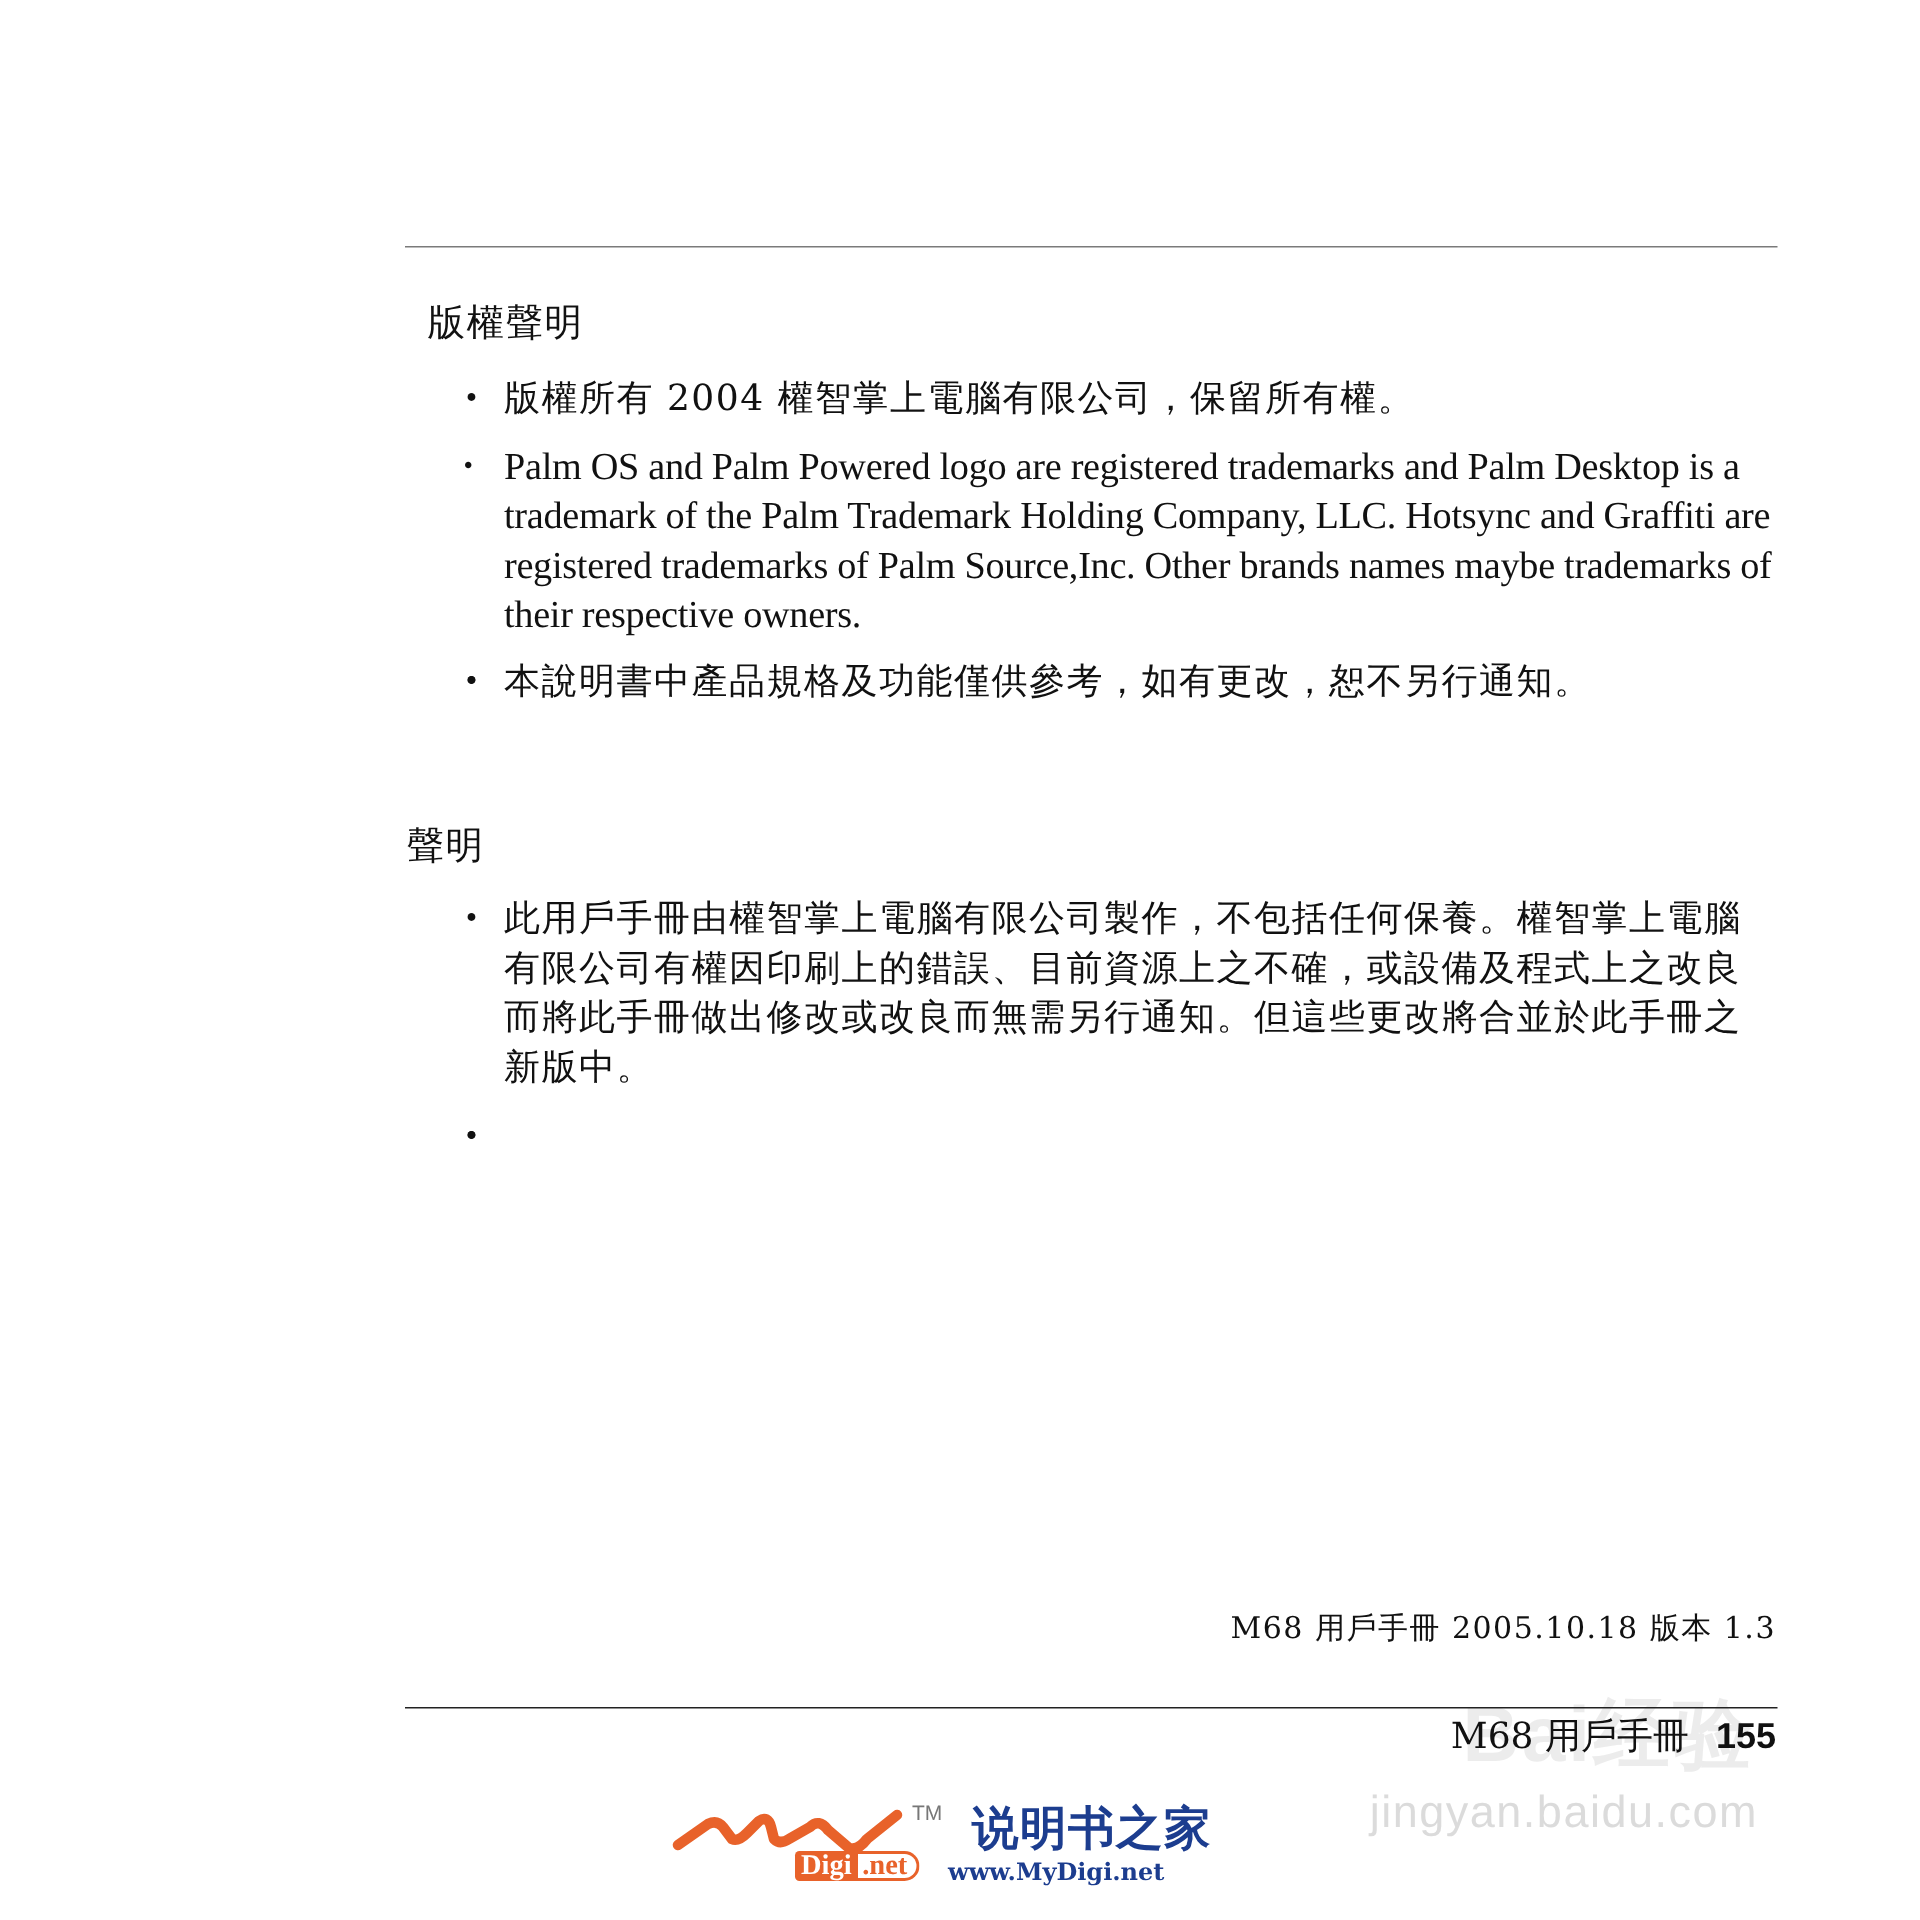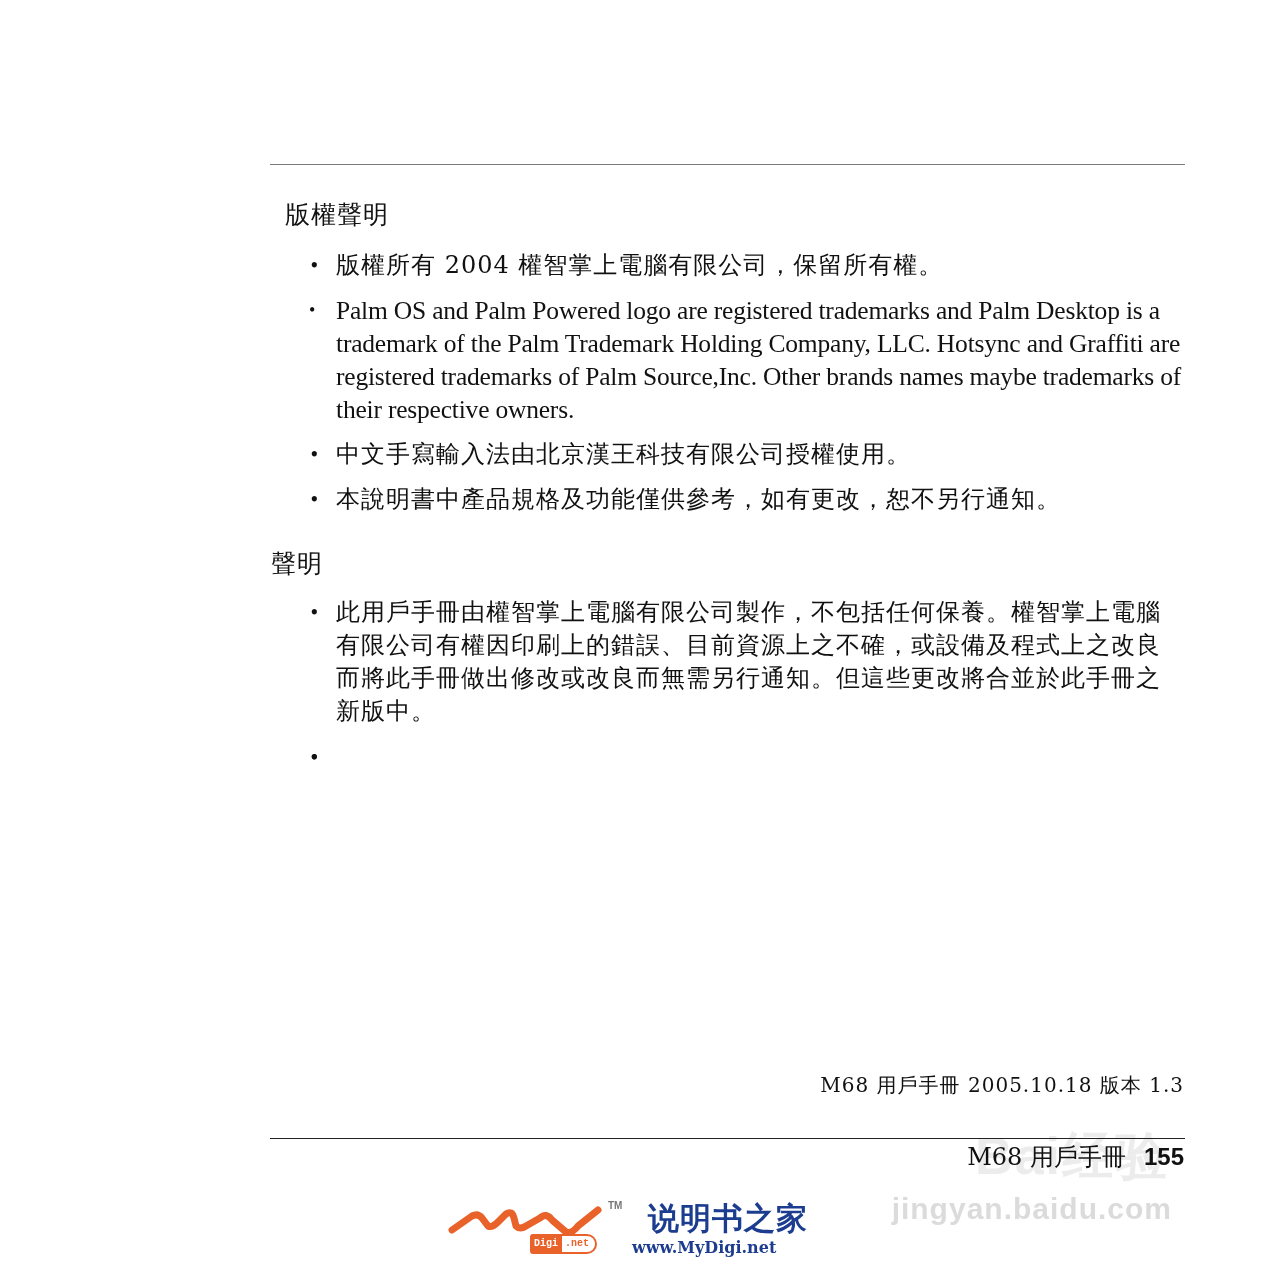--- a/index.html
+++ b/index.html
@@ -106,55 +106,53 @@
       font-weight: bold;
       letter-spacing: 2px;
       color: rgba(200,200,200,0.35);
     }
     .wm-url {
       right: 108px;
       top: 1192px;
       font-size: 30px;
       letter-spacing: 1px;
       color: rgba(190,190,190,0.55);
-      font-weight: bold;
     }
     .logo {
       position: absolute;
       left: 448px;
       top: 1196px;
       width: 380px;
       height: 64px;
     }
     .logo-script {
       position: absolute;
       left: 0;
       top: 4px;
       width: 170px;
       height: 40px;
     }
     .logo-tm {
       position: absolute;
       left: 160px;
       top: 4px;
       font-family: "Liberation Sans", sans-serif;
-      font-size: 10px;
+      font-size: 14px;
       color: #777;
-      font-weight: bold;
     }
     .logo-badge {
       position: absolute;
       left: 82px;
       top: 38px;
       height: 20px;
       display: flex;
       align-items: center;
-      font-family: Liberation Mono, monospace;
-      font-weight: bold;
-      font-size: 10px;
+      font-family: Liberation Serif, serif;
+      font-weight: bold;
+      font-size: 19px;
     }
     .logo-badge-a {
       background: #e8622a;
       color: #fff;
       padding: 0 4px;
       height: 20px;
       line-height: 20px;
       border-radius: 3px 0 0 3px;
     }
     .logo-badge-b {
@@ -199,21 +197,20 @@
     <li class="bullet-item cjk" style="margin-bottom:12px;">
       <span class="bullet-dot">•</span>
       <span>版權所有 2004 權智掌上電腦有限公司，保留所有權。</span>
     </li>
     <li class="bullet-item latin" style="margin-bottom:12px;">
       <span class="bullet-dot">•</span>
       <span>Palm OS and Palm Powered logo are registered trademarks and Palm Desktop is a trademark of the Palm Trademark Holding Company,  LLC. Hotsync and Graffiti are registered trademarks of Palm Source,Inc. Other brands names maybe trademarks of their respective owners.</span>
     </li>
     <li class="bullet-item cjk" style="margin-bottom:12px;">
       <span class="bullet-dot">•</span>
-      <span>中文手寫輸入法由北京漢王科技有限公司授權使用。</span>
     </li>
     <li class="bullet-item cjk">
       <span class="bullet-dot">•</span>
       <span>本說明書中產品規格及功能僅供參考，如有更改，恕不另行通知。</span>
     </li>
   </ul>
 
   <h2 class="section-heading" style="top:549px;">聲明</h2>
 
   <ul class="bullet-list" style="top:596px;">

